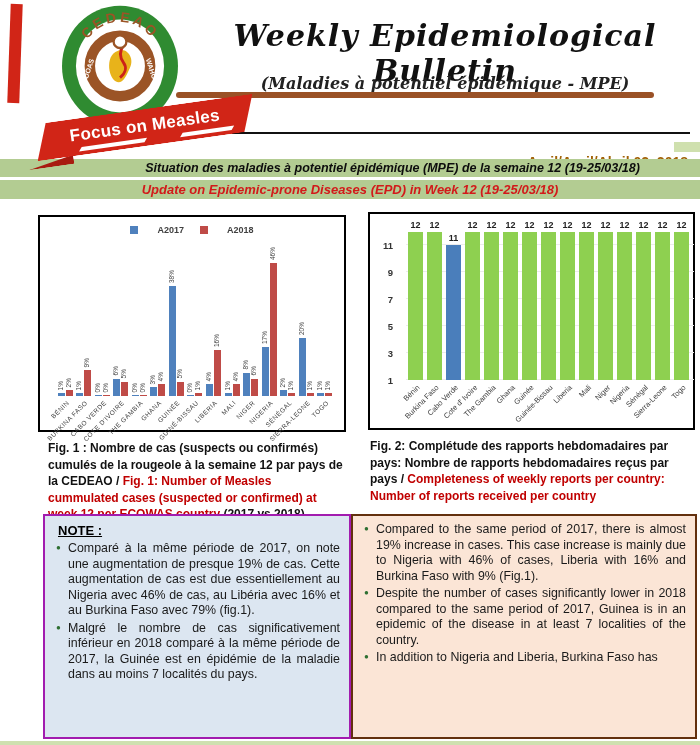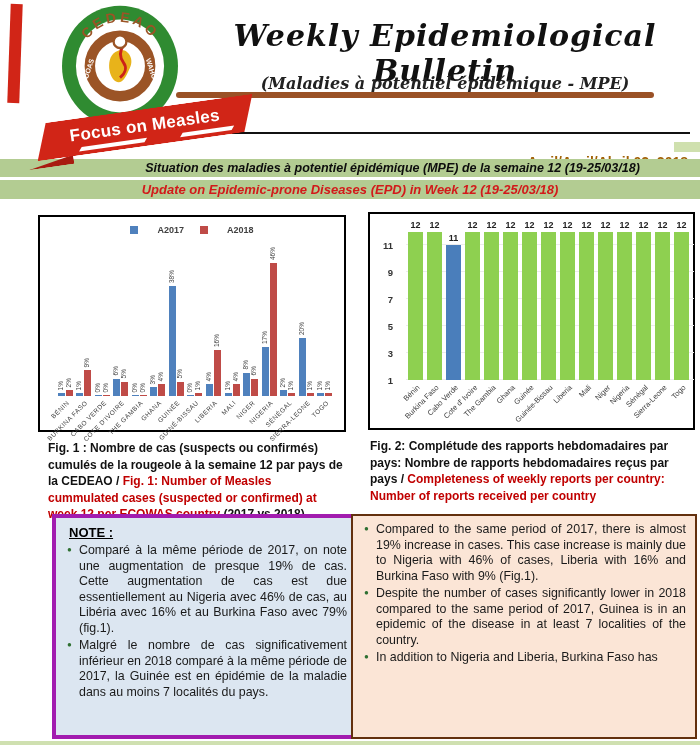--- a/index.html
+++ b/index.html
@@ -80,21 +80,21 @@
            white-space:nowrap; text-align:right; }
 
   
   .cap { position:absolute; font-weight:bold; font-size:12px; line-height:1.38; color:#111; }
   #cap1 { left:48px; top:440px; width:296px; }
   #cap2 { left:370px; top:438px; width:322px; }
   .cap .red { color:#c00000; }
 
   
   .notebox { position:absolute; top:514px; height:225px; padding:6px 9px 6px 9px; overflow:hidden; }
-  #note-fr { left:52px; width:308px; background:#dce6f1; border:4px solid #a21caf; }
+  #note-fr { left:43px; width:308px; background:#dce6f1; border:2px solid #a21caf; }
   #note-en { left:351px; width:346px; background:#fbe5d6; border:2px solid #63300e; }
   .note-title { font-weight:bold; text-decoration:underline; font-size:13px;
                 margin:1px 0 3px 4px; color:#000; }
   .note-list { list-style:none; padding-left:14px; margin:0; }
   .note-list li { position:relative; font-size:12.4px; line-height:1.25; color:#1a1a1a;
                   text-align:justify; margin-bottom:2px; }
   .note-list li::before { content:"●"; position:absolute; left:-12px; top:2px;
                           font-size:8px; color:#2f7032; }
 
   .bottom-sliver { position:absolute; left:0; top:741px; width:700px; height:4px; background:#cfe0b0; }

